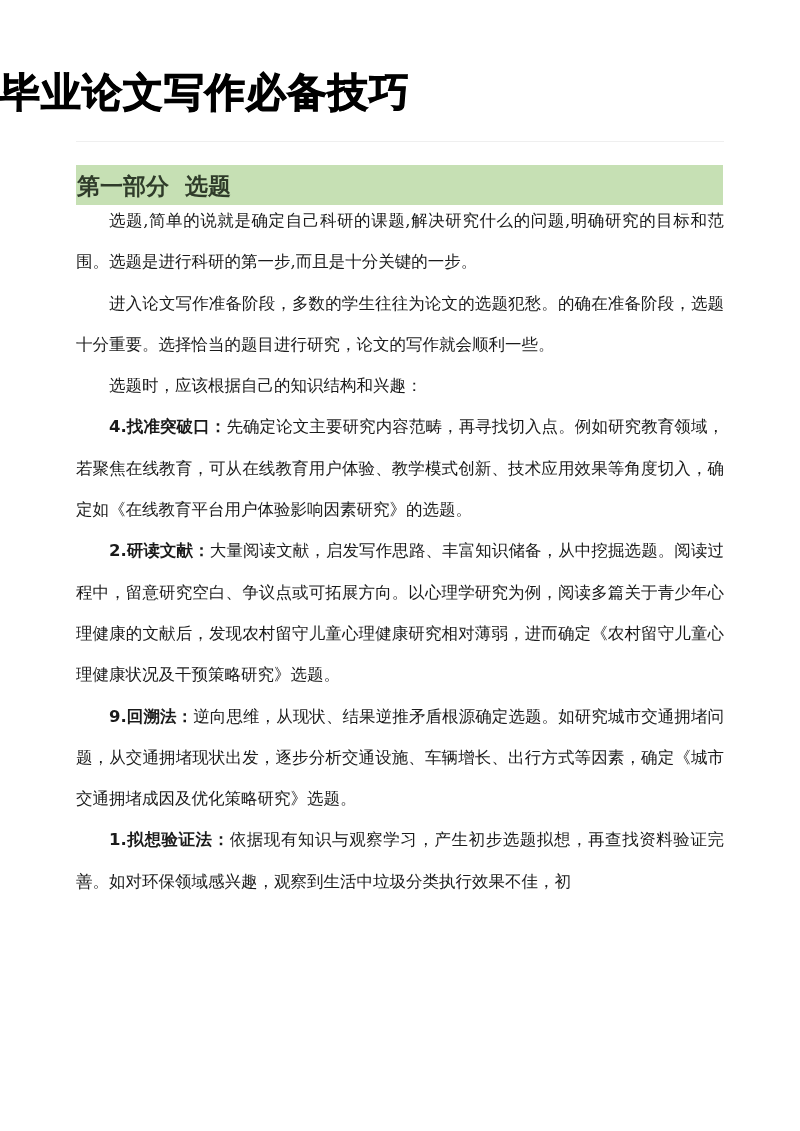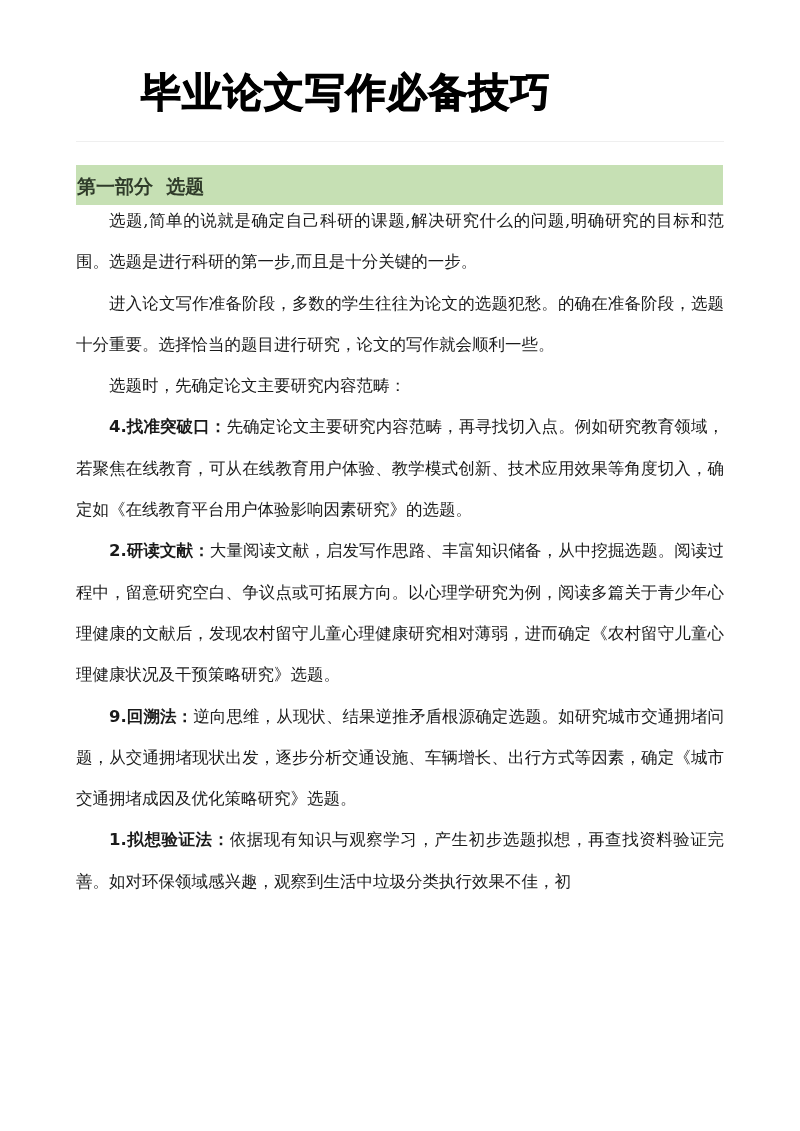--- a/index.html
+++ b/index.html
@@ -13,21 +13,20 @@
       position: relative;
       overflow: hidden;
       font-family: "DejaVu Serif", "Liberation Serif", serif;
       color: #1a1a1a;
     }
     .page-title {
       position: absolute;
       left: 0;
       top: 62px;
       width: 692px;
-      text-align: center;
       font-family: "DejaVu Sans", "Liberation Sans", sans-serif;
       font-weight: 900;
       font-size: 40px;
       line-height: 60px;
       letter-spacing: 1px;
       color: #000000;
       -webkit-text-stroke: 1px #000;
     }
     .divider {
       position: absolute;
@@ -46,21 +45,21 @@
       background: #c6e0b4;
     }
     .section-heading {
       position: absolute;
       left: 77px;
       top: 165px;
       height: 33px;
       line-height: 42px;
       font-family: "DejaVu Sans", "Liberation Sans", sans-serif;
       font-weight: bold;
-      font-size: 19px;
+      font-size: 23px;
       color: #2f3b2a;
       white-space: pre;
     }
     .body {
       position: absolute;
       left: 76px;
       top: 200px;
       width: 648px;
       font-size: 16.5px;
       line-height: 41.3px;
@@ -87,21 +86,21 @@
   <div class="section-heading">第一部分  选题</div>
 
   <div class="body">
     <p class="para">
       <span class="lead"></span><span>选题,简单的说就是确定自己科研的课题,解决研究什么的问题,明确研究的目标和范围。选题是进行科研的第一步,而且是十分关键的一步。</span>
     </p>
     <p class="para">
       <span class="lead"></span><span>进入论文写作准备阶段，多数的学生往往为论文的选题犯愁。的确在准备阶段，选题十分重要。选择恰当的题目进行研究，论文的写作就会顺利一些。</span>
     </p>
     <p class="para">
-      <span class="lead"></span><span>选题时，先确定论文主要研究内容范畴：</span>
+      <span class="lead"></span><span>选题时，应该根据自己的知识结构和兴趣：</span>
     </p>
     <p class="para">
       <span class="lead">4.找准突破口：</span><span>先确定论文主要研究内容范畴，再寻找切入点。例如研究教育领域，若聚焦在线教育，可从在线教育用户体验、教学模式创新、技术应用效果等角度切入，确定如《在线教育平台用户体验影响因素研究》的选题。</span>
     </p>
     <p class="para">
       <span class="lead">2.研读文献：</span><span>大量阅读文献，启发写作思路、丰富知识储备，从中挖掘选题。阅读过程中，留意研究空白、争议点或可拓展方向。以心理学研究为例，阅读多篇关于青少年心理健康的文献后，发现农村留守儿童心理健康研究相对薄弱，进而确定《农村留守儿童心理健康状况及干预策略研究》选题。</span>
     </p>
     <p class="para">
       <span class="lead">9.回溯法：</span><span>逆向思维，从现状、结果逆推矛盾根源确定选题。如研究城市交通拥堵问题，从交通拥堵现状出发，逐步分析交通设施、车辆增长、出行方式等因素，确定《城市交通拥堵成因及优化策略研究》选题。</span>
     </p>

